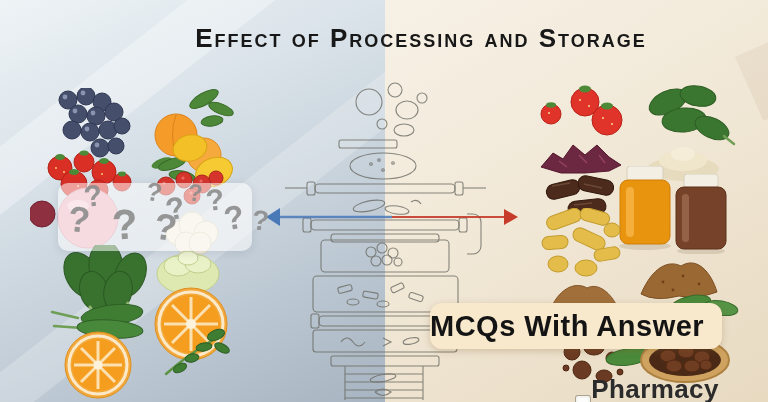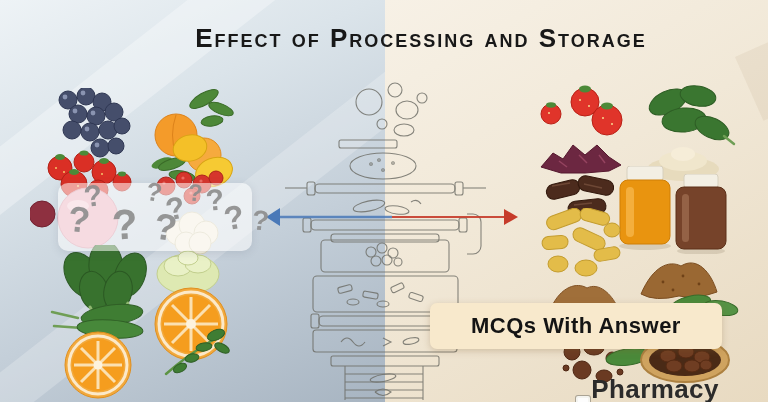--- a/index.html
+++ b/index.html
@@ -16,23 +16,23 @@
     background:rgba(165,140,100,.10);transform:rotate(-24deg);pointer-events:none;}
   .title{position:absolute;left:0;top:25px;width:768px;text-align:center;z-index:8;
     color:#181818;font-weight:700;font-variant:small-caps;letter-spacing:2px;line-height:26px;font-size:26px;padding-left:37px;}
   .item{position:absolute;z-index:2;}
   .diagram{position:absolute;left:283px;top:80px;z-index:3;}
   .arrow{position:absolute;left:266px;top:204px;z-index:4;}
   .q-panel{position:absolute;left:58px;top:183px;width:194px;height:68px;z-index:5;
     background:rgba(255,255,255,.55);border-radius:10px;box-shadow:0 2px 8px rgba(80,90,110,.15);overflow:visible;}
   .qm{position:absolute;color:#8d8d8d;font-weight:700;opacity:.9;}
   .badge{position:absolute;left:430px;top:303px;width:292px;height:46px;z-index:6;
-    background:#f8e9cc;border-radius:7px;box-shadow:0 2px 7px rgba(130,95,45,.28);
-    display:flex;align-items:center;justify-content:center;
-    font-size:22px;font-weight:800;color:#141414;letter-spacing:.5px;}
+    background:#f8e9cc;border-radius:12px;box-shadow:0 2px 7px rgba(130,95,45,.28);
+    display:flex;align-items:center;
+    font-size:29px;font-weight:800;color:#141414;letter-spacing:.5px;}
   .brand{position:absolute;left:576px;top:374px;z-index:6;display:flex;align-items:center;gap:1px;
     font-size:26px;font-weight:700;color:#2b2b2b;letter-spacing:.4px;}
   .brand-icon{display:inline-block;width:12px;height:14px;background:#fdfdfd;
     border:2px solid #f4f4f0;box-shadow:0 0 0 1px rgba(90,90,85,.45);border-radius:2px;}
 </style>
 </head>
 <body>
 
 <div class="canvas">
 

